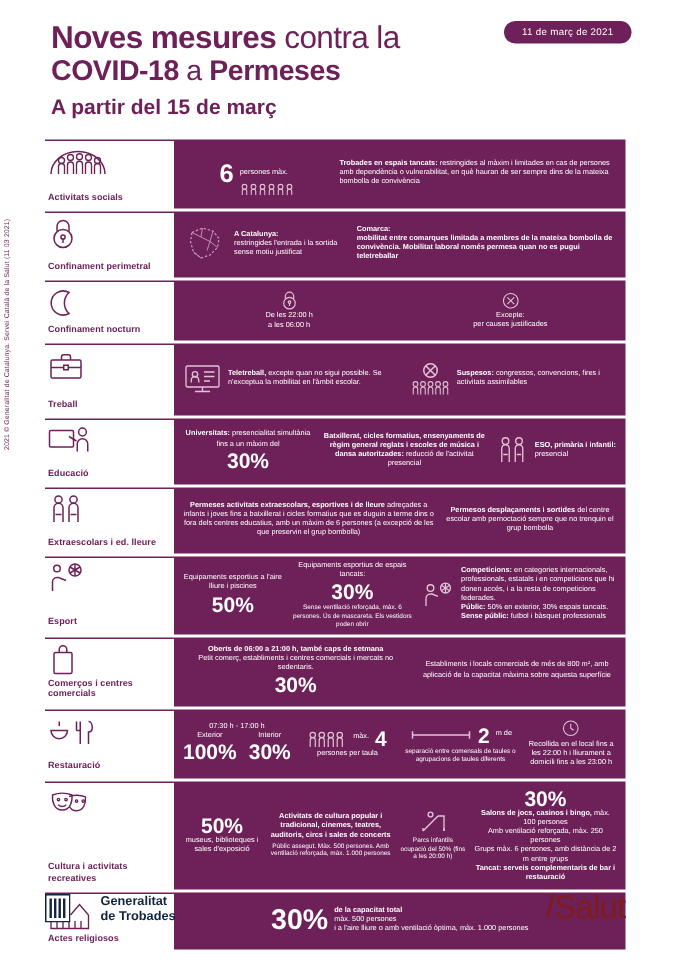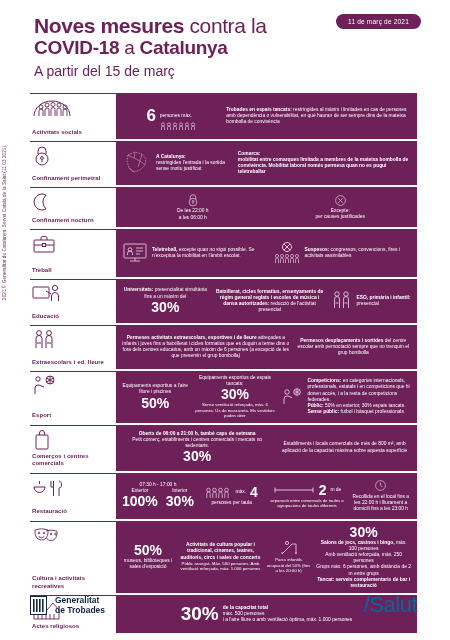--- a/index.html
+++ b/index.html
@@ -10,21 +10,21 @@
     overflow: hidden;
   }
   .page { position: relative; width: 439px; height: 640px; background:#fff; }
 
   
   .header { padding: 14px 0 6px 34px; }
   .h-line1 { font-size: 21px; line-height: 23px; color:#6d2158; letter-spacing:-0.4px; }
   .h-line1 .bold { font-weight: 700; }
   .h-line2 { font-size: 19px; line-height: 22px; color:#6d2158; letter-spacing:-0.3px; }
   .h-line2 .bold { font-weight: 700; }
-  .h-line3 { font-size: 14px; line-height: 20px; color:#6d2158; margin-top:2px; }
+  .h-line3 { font-size: 14px; line-height: 20px; color:#6d2158; margin-top:2px;font-weight:bold; }
   .date-pill {
     position:absolute; top:14px; right:18px;
     background:#6d2158; color:#fff;
     font-size:6.5px; letter-spacing:0.2px;
     padding:4px 12px; border-radius:9px; white-space:nowrap;
   }
 
   
   .vcopy {
     position:absolute; left:2px; top:300px;
@@ -62,38 +62,38 @@
   .inline { display:flex; align-items:center; justify-content:center; gap:4px; }
   .inline.l { justify-content:flex-start; }
   .ic { flex:0 0 auto; }
 
   
   .foot { margin: 10px 30px 0 30px; }
   .foot-1 { font-size:9px; color:#6d2158; line-height:13px; }
 
   
   .logos { position:absolute; left:30px; bottom:22px; right:22px; display:flex; align-items:center; justify-content:space-between; }
-  .gen { display:flex; align-items:center; gap:8px; }
+  .gen { display:flex; align-items:center; gap:20px; }
   .gen-txt { font-size:8.5px; font-weight:700; color:#12243f; line-height:10px; }
-  .salut { font-size:22px; color:#0369a1; letter-spacing:-0.5px; }
+  .salut { font-size:22px; color:#7f1d1d; letter-spacing:-0.5px; }
   svg { display:block; }
 </style>
 </head>
 <body>
 
 <div class="page">
 
   <div class="vcopy">2021 © Generalitat de Catalunya. Servei Català de la Salut (11 03 2021)</div>
 
   <div class="header">
     <div class="h-line1">
       <span class="bold">Noves mesures</span><span> contra la</span>
     </div>
     <div class="h-line2">
-      <span class="bold">COVID-18</span><span> a </span><span class="bold">Catalunya</span>
+      <span class="bold">COVID-18</span><span> a </span><span class="bold">Permeses</span>
     </div>
     <div class="h-line3">A partir del 15 de març</div>
   </div>
   <div class="date-pill">11 de març de 2021</div>
 
   <div class="table">
 
     <div class="row">
       <div class="cat">
         <div class="cat-icon">

